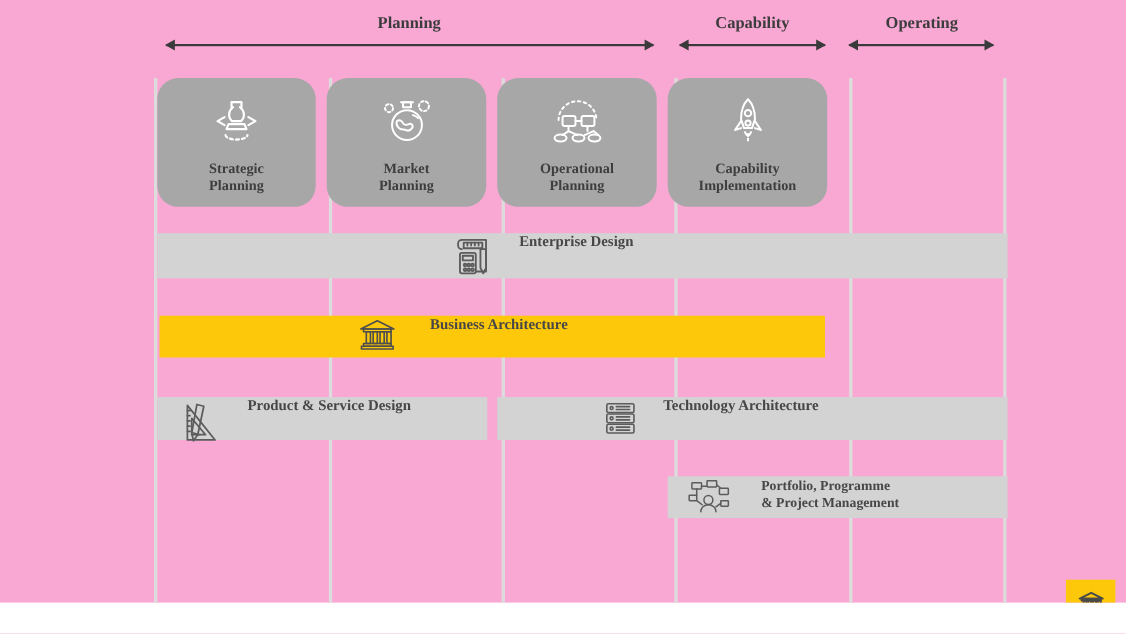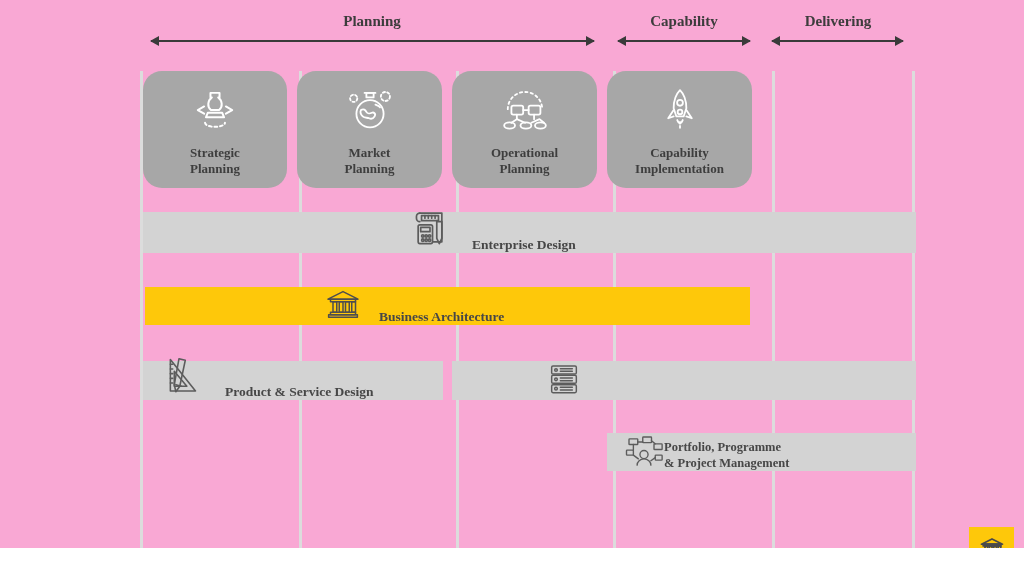--- a/index.html
+++ b/index.html
@@ -19,21 +19,21 @@
   .arrow::after{right:-1px;border-left:9px solid #3a3a3a;}
 
   
   .stage{position:absolute;top:71px;height:117px;background:#a7a7a7;box-sizing:border-box;
          display:flex;flex-direction:column;align-items:center;justify-content:space-between;
          padding:12px 4px 11px 4px;border-radius:19px;}
   .stage .sicon{flex:0 0 auto;}
   .stage-label{font-size:13px;font-weight:700;color:#3e3e3e;text-align:center;line-height:1.25;}
 
   
-  .bar{position:absolute;background:#d3d3d3;display:flex;align-items:flex-end;box-sizing:border-box;}
+  .bar{position:absolute;background:#d3d3d3;display:flex;align-items:flex-start;box-sizing:border-box;}
   .bar .blabel{font-size:13.5px;font-weight:700;color:#474747;white-space:nowrap;}
   .bar.highlight{background:#fec80a;}
   .bicon{flex:0 0 auto;display:flex;align-items:center;}
   .two-line .blabel{font-size:12.5px;line-height:1.3;}
 
   
   .badge{position:absolute;left:969px;top:527px;width:45px;height:44px;background:#fec80a;
          display:flex;align-items:center;justify-content:center;}
 
   svg{display:block;}
@@ -45,21 +45,21 @@
 
   <div class="vline" style="left:140px"></div>
   <div class="vline" style="left:299px"></div>
   <div class="vline" style="left:456px"></div>
   <div class="vline" style="left:613px"></div>
   <div class="vline" style="left:772px"></div>
   <div class="vline" style="left:912px"></div>
 
   <div class="phase-label" style="left:372px">Planning</div>
   <div class="phase-label" style="left:684px">Capability</div>
-  <div class="phase-label" style="left:838px">Delivering</div>
+  <div class="phase-label" style="left:838px">Operating</div>
   <div class="arrow" style="left:151px;width:443px"></div>
   <div class="arrow" style="left:618px;width:132px"></div>
   <div class="arrow" style="left:772px;width:131px"></div>
 
   <div class="stage" style="left:143px;width:144px">
     <span class="sicon">
       <svg width="58" height="56" viewBox="0 0 64 58" fill="none" stroke="#ffffff" stroke-width="2.2" stroke-linecap="round" stroke-linejoin="round">
         <path d="M27 9 h10 v5 h-1.5 c4.5 3.5 5.5 10 1 14 h-9 c-4.5 -4 -3.5 -10.5 1 -14 H27 z"></path>
         <path d="M24 31 h16 l2 5 H22 z"></path>
         <path d="M20 24 l-7 4 7 4"></path>
@@ -144,21 +144,21 @@
           <circle cx="25.5" cy="33" r="1.4"></circle>
         <circle cx="17.5" cy="38" r="1.4"></circle>
           <circle cx="21.5" cy="38" r="1.4"></circle>
           <circle cx="25.5" cy="38" r="1.4"></circle>
         <path d="M34 16 h6 v20 l-3 6 -3 -6 z"></path>
       </svg>
     </span>
     <span class="blabel">Enterprise Design</span>
   </div>
 
-  <div class="bar highlight" style="left:145px;top:287px;width:605px;height:38px;padding-left:178px;gap:16px">
+  <div class="bar highlight" style="left:145px;top:287px;width:605px;height:38px;padding-left:178px;gap:28px">
     <span class="bicon">
       <svg width="40" height="38" viewBox="0 0 64 58" fill="none" stroke="#4e4e4e" stroke-width="2.4" stroke-linejoin="round">
         <path d="M32 6 L56 18 H8 Z"></path>
         <rect x="12" y="18" width="40" height="4"></rect>
         <rect x="16" y="22" width="6" height="17"></rect>
         <rect x="26" y="22" width="6" height="17"></rect>
         <rect x="36" y="22" width="6" height="17"></rect>
         <rect x="46" y="22" width="6" height="17"></rect>
         <rect x="12" y="39" width="40" height="4"></rect>
         <rect x="9" y="43" width="46" height="4"></rect>
@@ -187,23 +187,24 @@
         <rect x="13" y="23" width="37" height="12" rx="2"></rect>
         <rect x="13" y="37" width="37" height="12" rx="2"></rect>
         <circle cx="19.5" cy="15" r="2"></circle>
           <path d="M26 13 h18 M26 17 h18"></path>
         <circle cx="19.5" cy="29" r="2"></circle>
           <path d="M26 27 h18 M26 31 h18"></path>
         <circle cx="19.5" cy="43" r="2"></circle>
           <path d="M26 41 h18 M26 45 h18"></path>
       </svg>
     </span>
-  </div>
-
-  <div class="bar two-line" style="left:607px;top:433px;width:309px;height:38px;padding-left:17px;">
+    <span class="blabel">Technology Architecture</span>
+  </div>
+
+  <div class="bar two-line" style="left:607px;top:433px;width:309px;height:38px;padding-left:17px;gap:28px">
     <span class="bicon">
       <svg width="40" height="38" viewBox="0 0 64 58" fill="none" stroke="#5c5c5c" stroke-width="2.2" stroke-linecap="round" stroke-linejoin="round">
         <rect x="8" y="8" width="14" height="9" rx="1"></rect>
         <rect x="30" y="5" width="14" height="9" rx="1"></rect>
         <rect x="48" y="16" width="13" height="9" rx="1"></rect>
         <rect x="4" y="26" width="11" height="8" rx="1"></rect>
         <rect x="50" y="34" width="11" height="8" rx="1"></rect>
         <path d="M22 13 h8 M44 11 l6 5 M15 17 v9 M15 34 l8 6 M50 38 l-7 5"></path>
         <circle cx="32" cy="33" r="6.5"></circle>
         <path d="M21 50 a11 10 0 0 1 22 0"></path>

